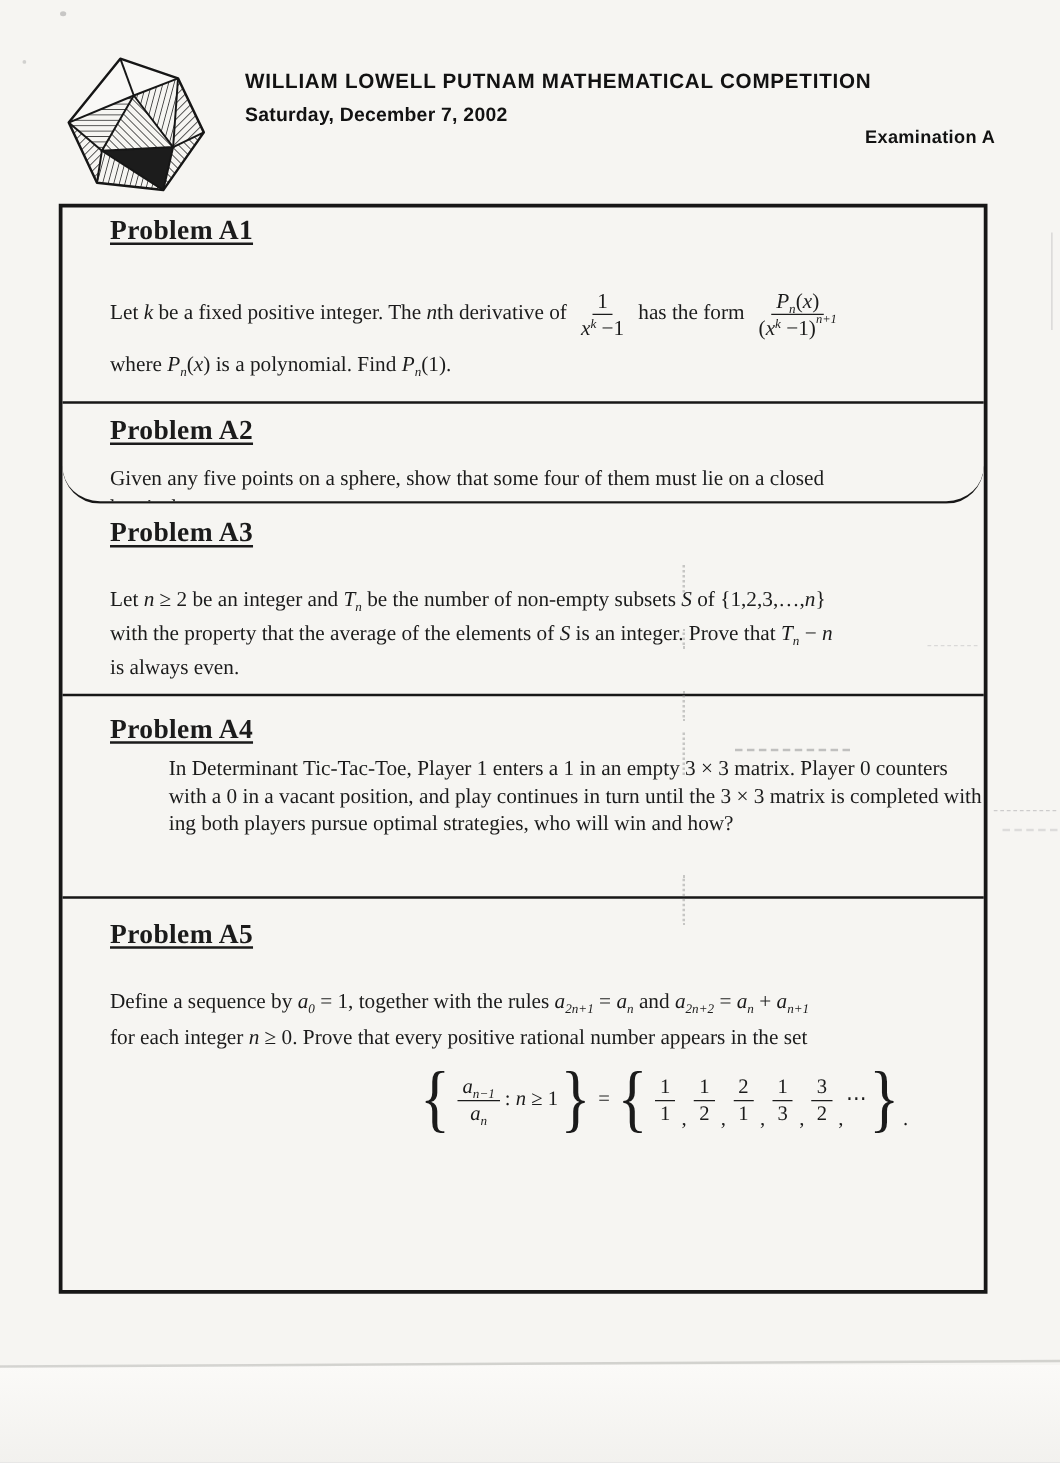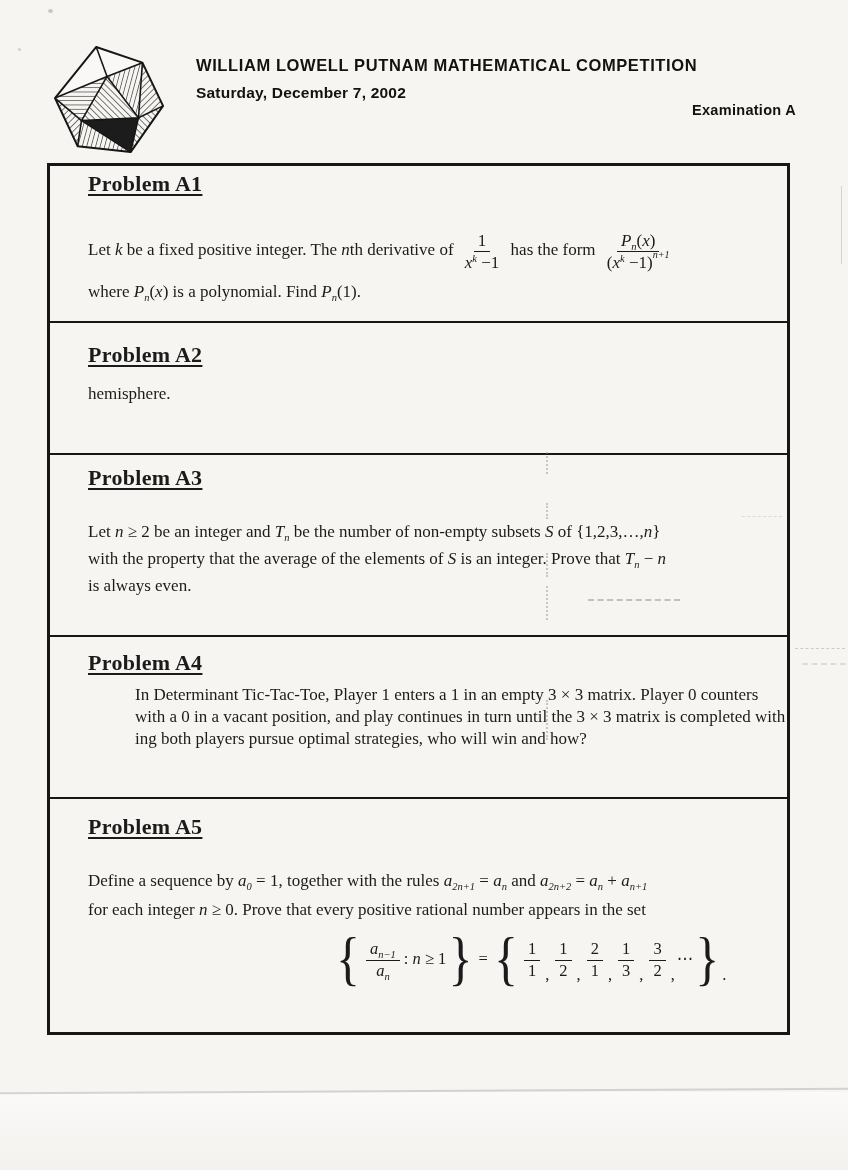--- a/index.html
+++ b/index.html
@@ -13,22 +13,22 @@
   .h2{font-size:16.5px;letter-spacing:.6px;margin-top:6px;}
   .h3{font-size:15.5px;letter-spacing:.2px;margin-top:9px;}
   .exam{position:absolute;left:692px;top:102px;font-family:"Liberation Sans","DejaVu Sans",sans-serif;
         font-weight:bold;font-size:14.5px;letter-spacing:.3px;color:#121212;}
   
   .ptable{position:absolute;left:47px;top:163px;width:743px;height:872px;box-sizing:border-box;
           border:3px solid #171717;}
   .sec{box-sizing:border-box;border-bottom:2.5px solid #171717;padding:0 20px 0 38px;overflow:hidden;}
   .sec.last{border-bottom:none;}
   .s1{height:157px;padding-top:5px;}
-  .s2{height:132px;padding-top:19px;}
-  .s3{height:182px;padding-top:10px;font-family:Liberation Serif, serif;}
+  .s2{height:80px;padding-top:8px;border-radius:30px;}
+  .s3{height:154px;padding-top:10px;font-family:Liberation Serif, serif;}
   .s4{height:162px;padding-top:13px;}
   .s5{height:289px;padding-top:15px;}
   .ptitle{font-size:22px;font-weight:bold;letter-spacing:.3px;text-decoration:underline;
           text-underline-offset:3px;text-decoration-thickness:1.5px;}
   .bline{font-size:17px;white-space:nowrap;}
   .it{font-style:italic;}
   sub{font-size:10.5px;line-height:0;vertical-align:-4px;font-style:italic;}
   sup{font-size:10.5px;line-height:0;vertical-align:6px;font-style:italic;}
   sup.exp{font-size:10px;vertical-align:10px;}
   
@@ -135,20 +135,21 @@
           </span>
       </div>
       <div class="bline a1-l2">
         <span>where </span><span class="it">P</span><sub>n</sub><span>(</span><span class="it">x</span><span>)</span><span> is a polynomial. Find </span><span class="it">P</span><sub>n</sub><span>(1).</span>
       </div>
     </div>
 
     <div class="sec s2">
       <div class="ptitle">Problem A2</div>
       <div class="a2-body">
+        <div class="bline">Given any five points on a sphere, show that some four of them must lie on a closed</div>
         <div class="bline">hemisphere.</div>
       </div>
     </div>
 
     <div class="sec s3">
       <div class="ptitle">Problem A3</div>
       <div class="a3-body">
         <div class="bline">
           <span>Let </span><span class="it">n</span><span> ≥ 2 be an integer and </span><span class="it">T</span><sub>n</sub><span> be the number of non-empty subsets </span><span class="it">S</span><span> of {1,2,3,…,</span><span class="it">n</span><span>}</span>
         </div>

